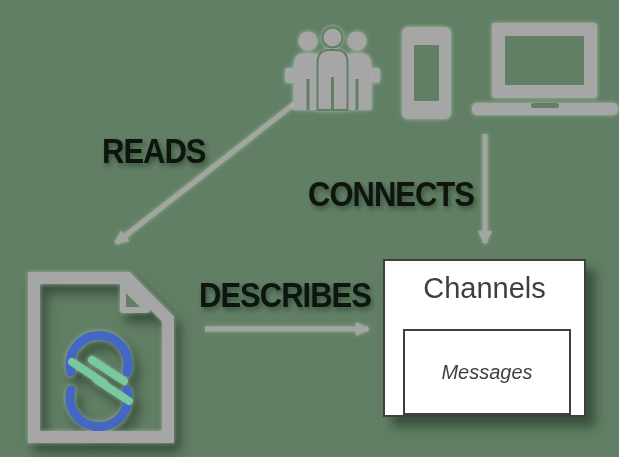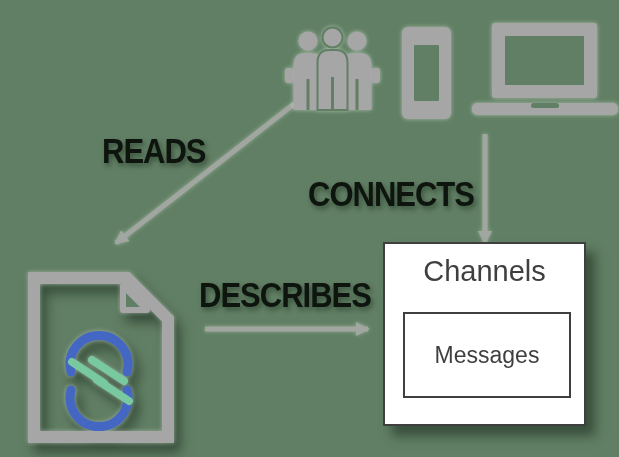--- a/index.html
+++ b/index.html
@@ -29,37 +29,37 @@
     color:var(--label-text,#0D150E);
     transform:scaleY(1.15);
     transform-origin:top left;
     text-shadow:2px 3px 5px rgba(12,28,14,0.45);
     white-space:nowrap;
   }
   #label-reads{left:102px;top:133px;}
   #label-connects{left:308px;top:176px;}
   #label-describes{left:199px;top:277px;}
   .channels-box{
-    position:absolute;left:383px;top:242px;width:203px;height:184px;
+    position:absolute;left:383px;top:259px;width:203px;height:158px;
     background:var(--box-background,#FFFFFF);
     border:2px solid var(--box-border,#3F3F3F);
     box-sizing:border-box;
     box-shadow:9px 10px 10px rgba(18,34,22,0.5);
   }
   .channels-title{
     margin-top:11px;text-align:center;
     font-size:29px;color:var(--box-text,#3F3F3F);
   }
   .messages-box{
     position:absolute;left:18px;top:68px;width:168px;height:86px;
     border:2px solid var(--box-border,#3F3F3F);
     background:var(--box-background,#FFFFFF);
     box-sizing:border-box;
     display:flex;align-items:center;justify-content:center;
-    font-size:23px;color:var(--box-text,#3F3F3F);
+    font-size:20px;color:var(--box-text,#3F3F3F);font-style:italic;
   }
 </style>
 </head>
 <body>
 
 <div class="stage">
 
   <svg class="arrows-svg" width="619" height="457">
     <defs>
       <marker id="ah" markerUnits="userSpaceOnUse" markerWidth="18" markerHeight="16" refX="12" refY="7" orient="auto">

